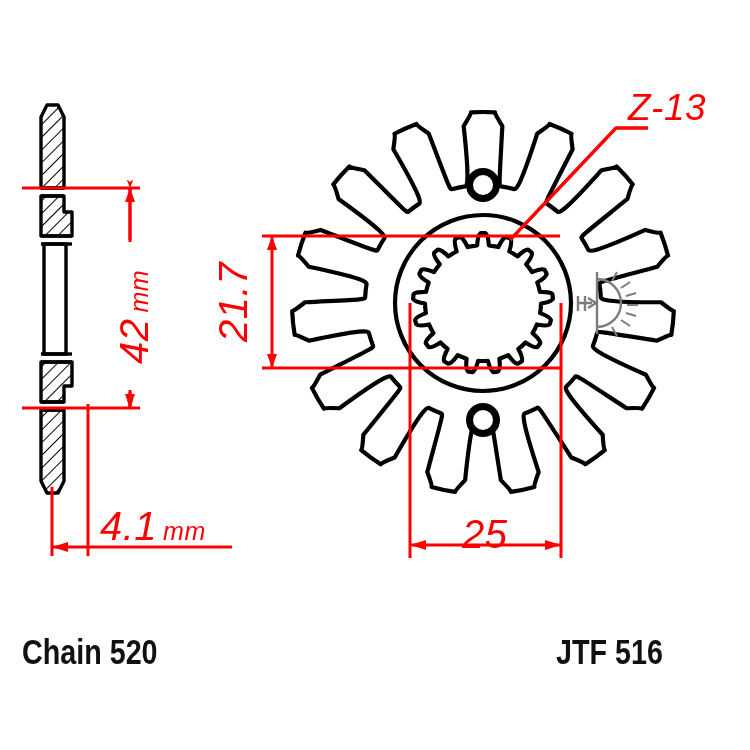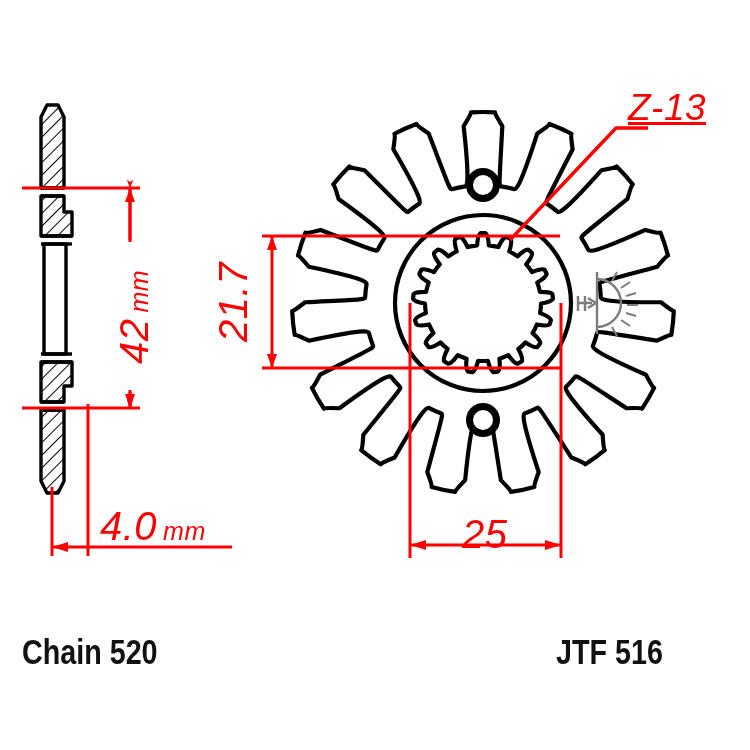--- a/index.html
+++ b/index.html
@@ -92,21 +92,20 @@
     letter-spacing: 0.5px;
   }
   .unit {
     font-size: 25px;
     margin-left: 6px;
     letter-spacing: 0.5px;
   }
   .callout-text {
     font-size: 37px;
     letter-spacing: 0.5px;
-    text-decoration: underline;
   }
   
   .caption {
     color: #111111;
     font-family: "Liberation Sans Narrow", "Liberation Sans", sans-serif;
     font-weight: bold;
     font-size: 35px;
     letter-spacing: 0px;
     transform: scaleX(0.82);
   }
@@ -235,21 +234,21 @@
 
   <div class="label-layer">
 
     <div class="lbl" id="dim-42-wrap">
       <span id="dim-42-rot">
         <span class="dim-text num">42</span><span class="dim-text unit">mm</span>
       </span>
     </div>
 
     <div class="lbl" id="dim-85-wrap">
-      <span class="dim-text num">4.0</span><span class="dim-text unit">mm</span>
+      <span class="dim-text num">4.1</span><span class="dim-text unit">mm</span>
     </div>
 
     <div class="lbl" id="dim-217-wrap">
       <span id="dim-217-rot">
         <span class="dim-text num">21.7</span>
       </span>
     </div>
 
     <div class="lbl" id="dim-25-wrap">
       <span class="dim-text num">25</span>

